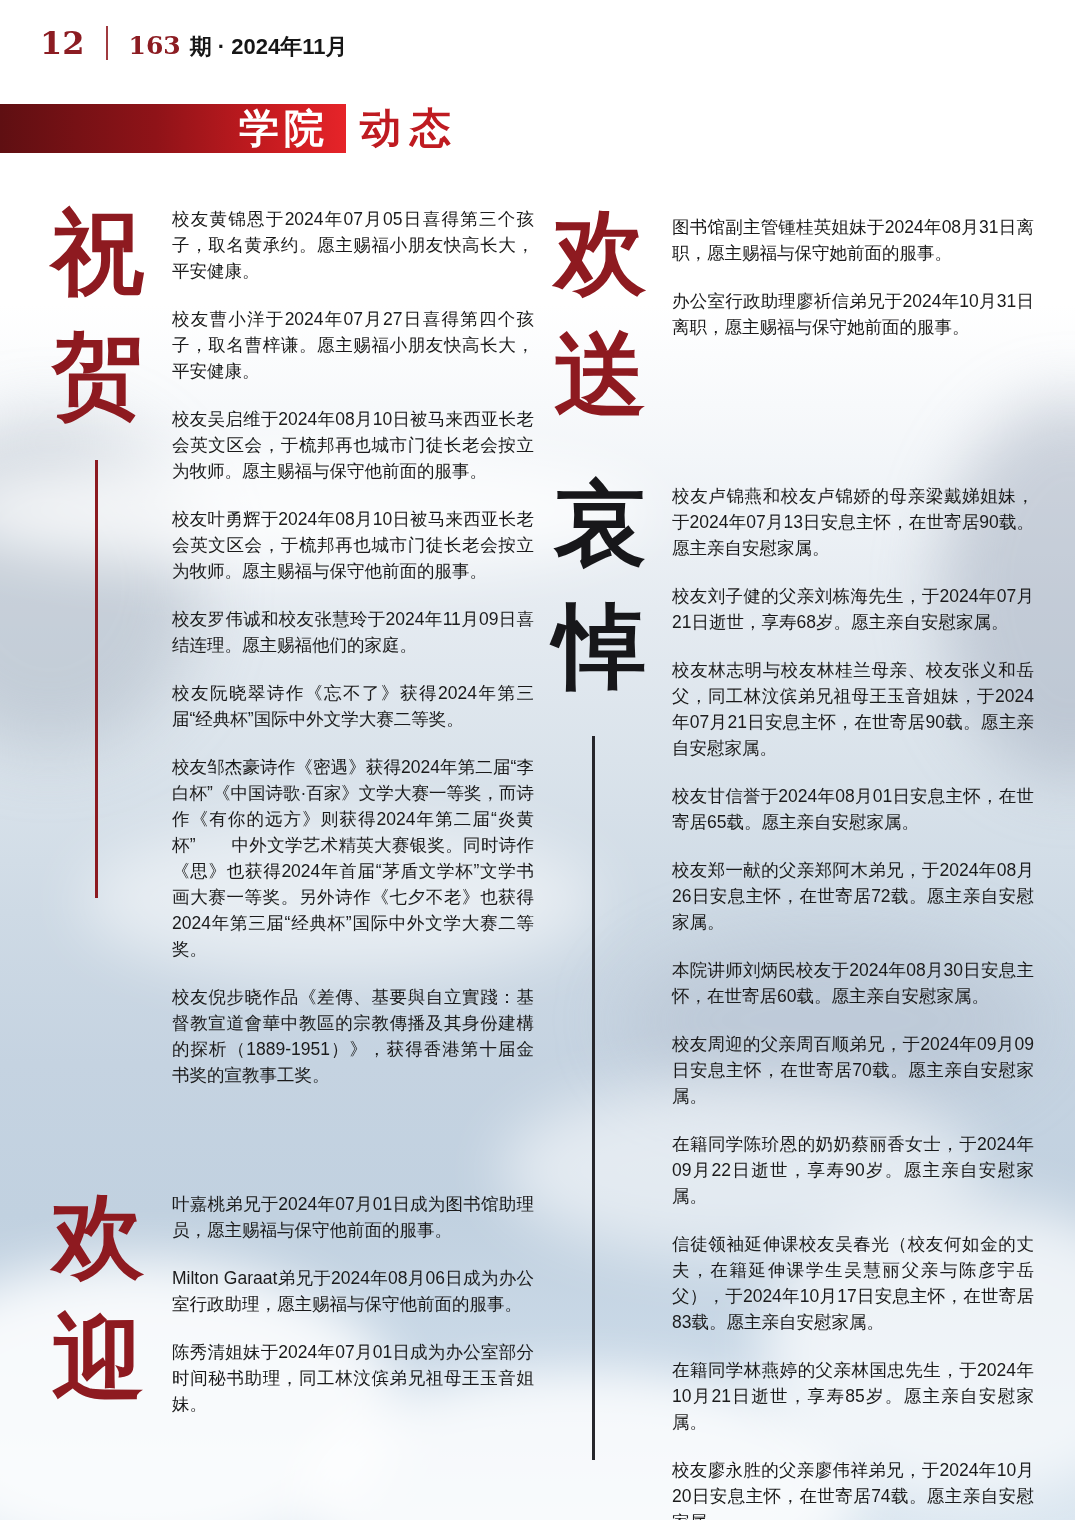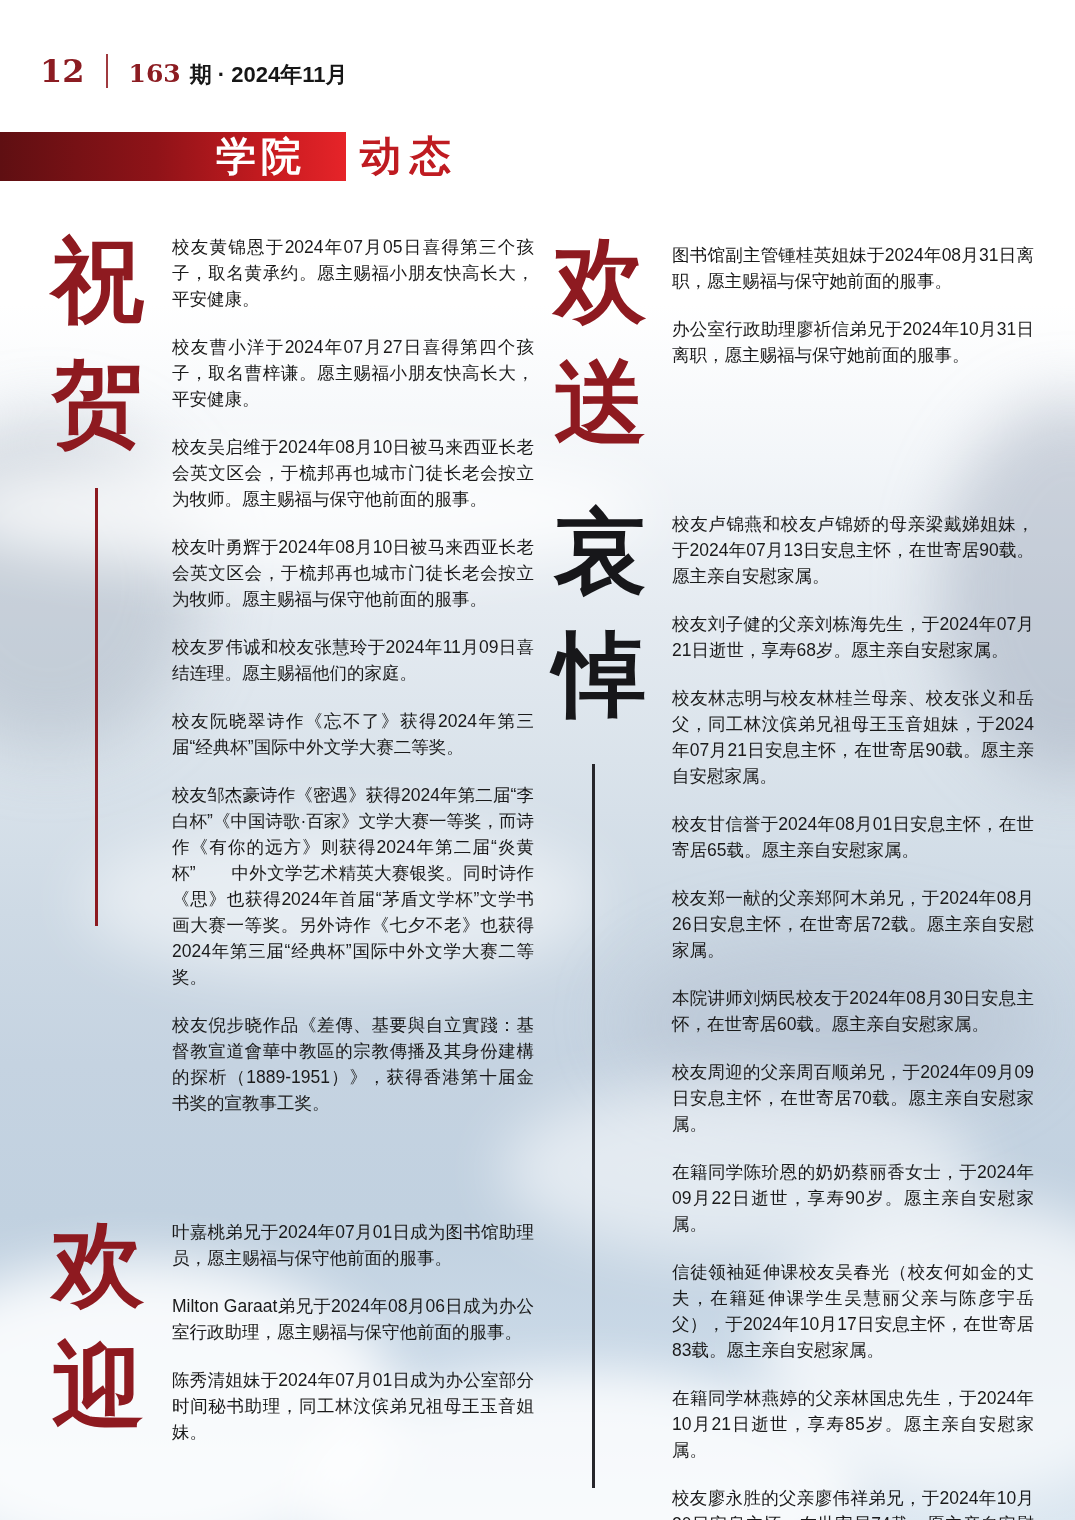--- a/index.html
+++ b/index.html
@@ -19,35 +19,35 @@
   .c1{left:-100px;top:420px;width:300px;height:330px;background:rgba(150,163,180,.38);filter:blur(34px);}
   .c2{left:940px;top:400px;width:260px;height:380px;background:rgba(148,160,178,.42);filter:blur(32px);}
   .c3{left:-50px;top:450px;width:700px;height:120px;background:rgba(255,255,255,.75);filter:blur(28px);}
   .c4{left:80px;top:820px;width:520px;height:160px;background:rgba(255,255,255,.5);filter:blur(30px);}
   .c5{left:620px;top:930px;width:420px;height:180px;background:rgba(168,180,197,.30);filter:blur(34px);}
   .c6{left:-120px;top:1260px;width:520px;height:300px;background:rgba(255,255,255,.85);filter:blur(26px);}
   .c7{left:300px;top:1370px;width:560px;height:240px;background:rgba(255,255,255,.8);filter:blur(24px);}
   .c8{left:760px;top:1200px;width:420px;height:300px;background:rgba(255,255,255,.7);filter:blur(28px);}
   .c9{left:500px;top:1080px;width:480px;height:180px;background:rgba(255,255,255,.55);filter:blur(30px);}
 
-  .z{position:absolute;z-index:2;margin-top:28px;}
+  .z{position:absolute;z-index:2;}
 
   
   .pagehead{left:40px;top:24px;display:flex;align-items:baseline;}
   .pnum{font-family:"DejaVu Serif","Liberation Serif",serif;font-weight:700;font-size:32px;color:#8c1c22;}
   .hdiv{width:2px;height:34px;background:#a03a3f;margin:0 21px;align-self:center;}
   .issue-num{font-family:"DejaVu Serif","Liberation Serif",serif;font-weight:700;font-size:25px;color:#8c1c22;}
   .issue-text{font-size:22px;font-weight:700;color:#161616;margin-left:9px;}
 
   
   .banner{
     left:0;top:104px;width:346px;height:49px;
     background:linear-gradient(90deg,#5f0f12 0%,#8f1318 45%,#c71b20 78%,#e62429 100%);
     display:flex;align-items:center;justify-content:flex-end;
-    padding-right:40px;box-sizing:border-box;
+    padding-right:17px;box-sizing:border-box;
   }
   .banner-primary{
     color:#ffffff;font-family:"DejaVu Serif","Liberation Serif",serif;
     font-weight:700;font-size:40px;letter-spacing:5px;white-space:nowrap;
   }
   .banner-secondary{
     left:360px;top:104px;height:49px;display:flex;align-items:center;
     color:#bf1b21;font-family:"DejaVu Serif","Liberation Serif",serif;
     font-weight:700;font-size:41px;letter-spacing:9px;white-space:nowrap;
   }

